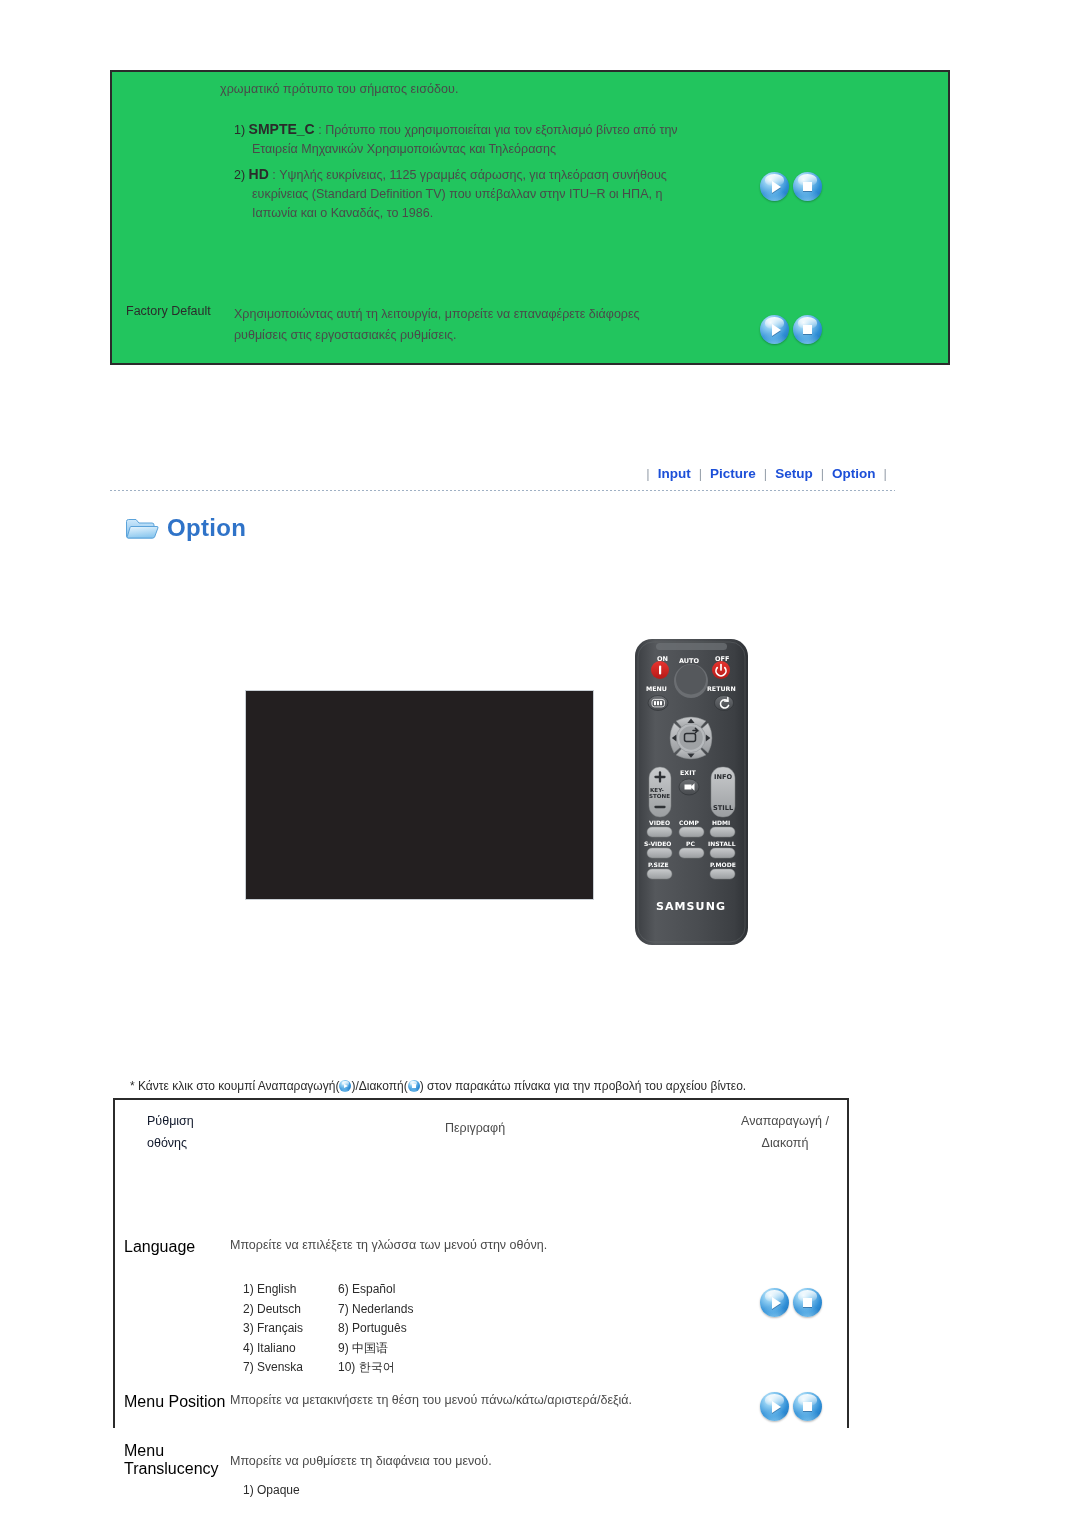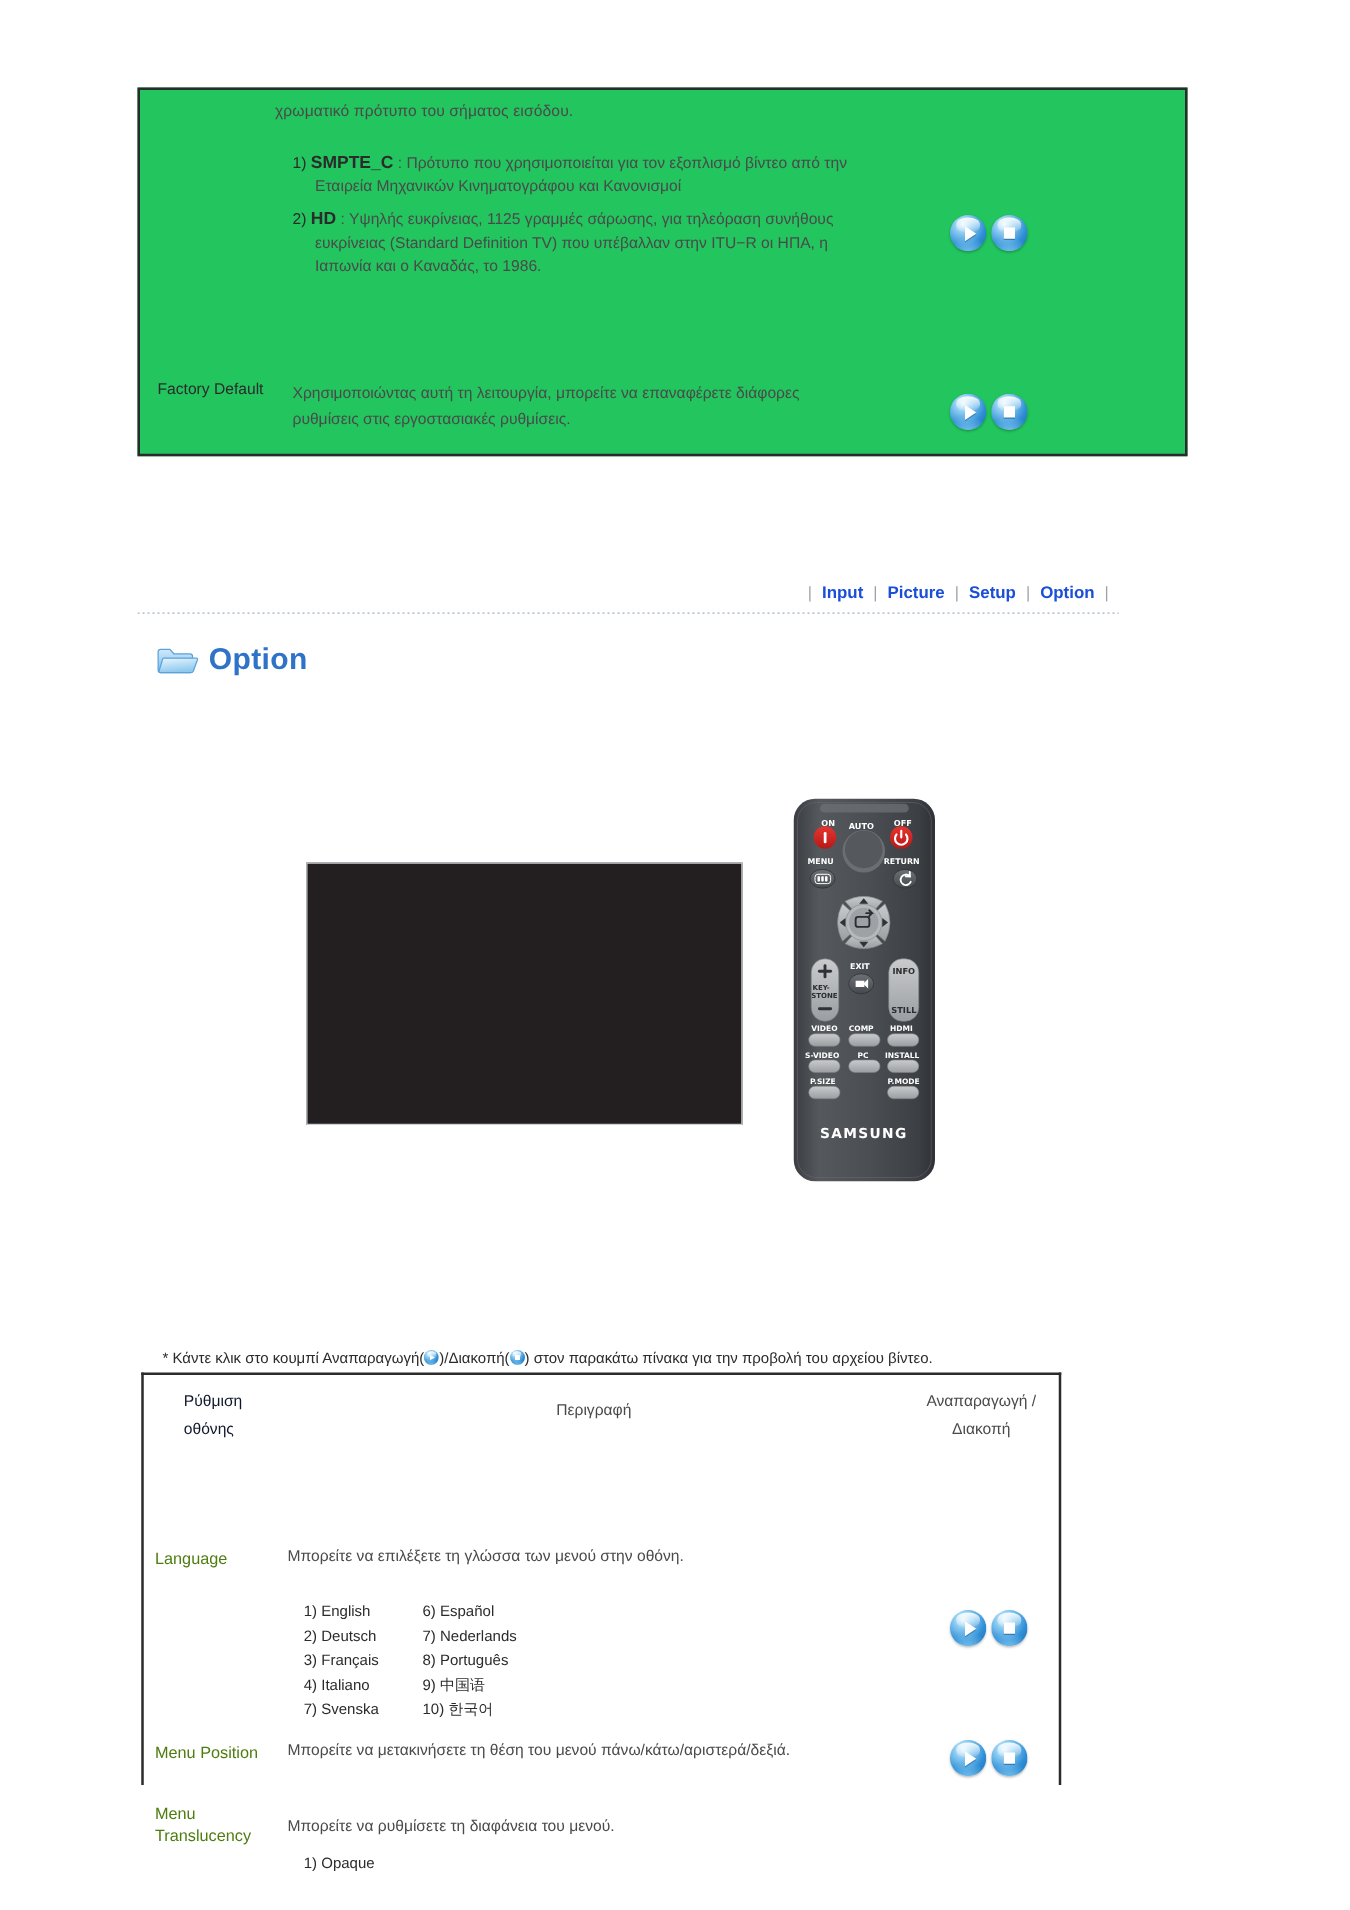--- a/index.html
+++ b/index.html
@@ -274,22 +274,22 @@
     font-size: 12.5px;
     color: #4a4a4a;
     line-height: 22px;
   }
   .bt-row {
     position: relative;
   }
   .bt-label {
     position: absolute;
     left: 9px;
-    font-size: 13px;
-    color: #4d7c0f;
+    font-size: 16px;
+    color: #000000;
     line-height: 18px;
   }
   .bt-desc {
     position: absolute;
     left: 115px;
     font-size: 12.5px;
     color: #4a4a4a;
   }
   .langgrid {
     position: absolute;
@@ -313,21 +313,21 @@
 <body>
 
 <div class="top-box">
 
   <div class="tb-intro">χρωματικό πρότυπο του σήματος εισόδου.</div>
 
   <div class="numlist">
     <div class="nl-item">
       <span class="idx">1)</span>
       <span class="kw">SMPTE_C</span><span> : Πρότυπο που χρησιμοποιείται για τον εξοπλισμό βίντεο από την</span>
-      <span class="l2">Εταιρεία Μηχανικών Κινηματογράφου και Κανονισμοί</span>
+      <span class="l2">Εταιρεία Μηχανικών Χρησιμοποιώντας και Τηλεόρασης</span>
     </div>
     <div class="nl-item">
       <span class="idx">2)</span>
       <span class="kw">HD</span><span> : Υψηλής ευκρίνειας, 1125 γραμμές σάρωσης, για τηλεόραση συνήθους</span>
       <span class="l2">ευκρίνειας (Standard Definition TV) που υπέβαλλαν στην ITU−R οι ΗΠΑ, η</span>
       <span class="l2">Ιαπωνία και ο Καναδάς, το 1986.</span>
     </div>
   </div>
 
   <div class="factory-row">

